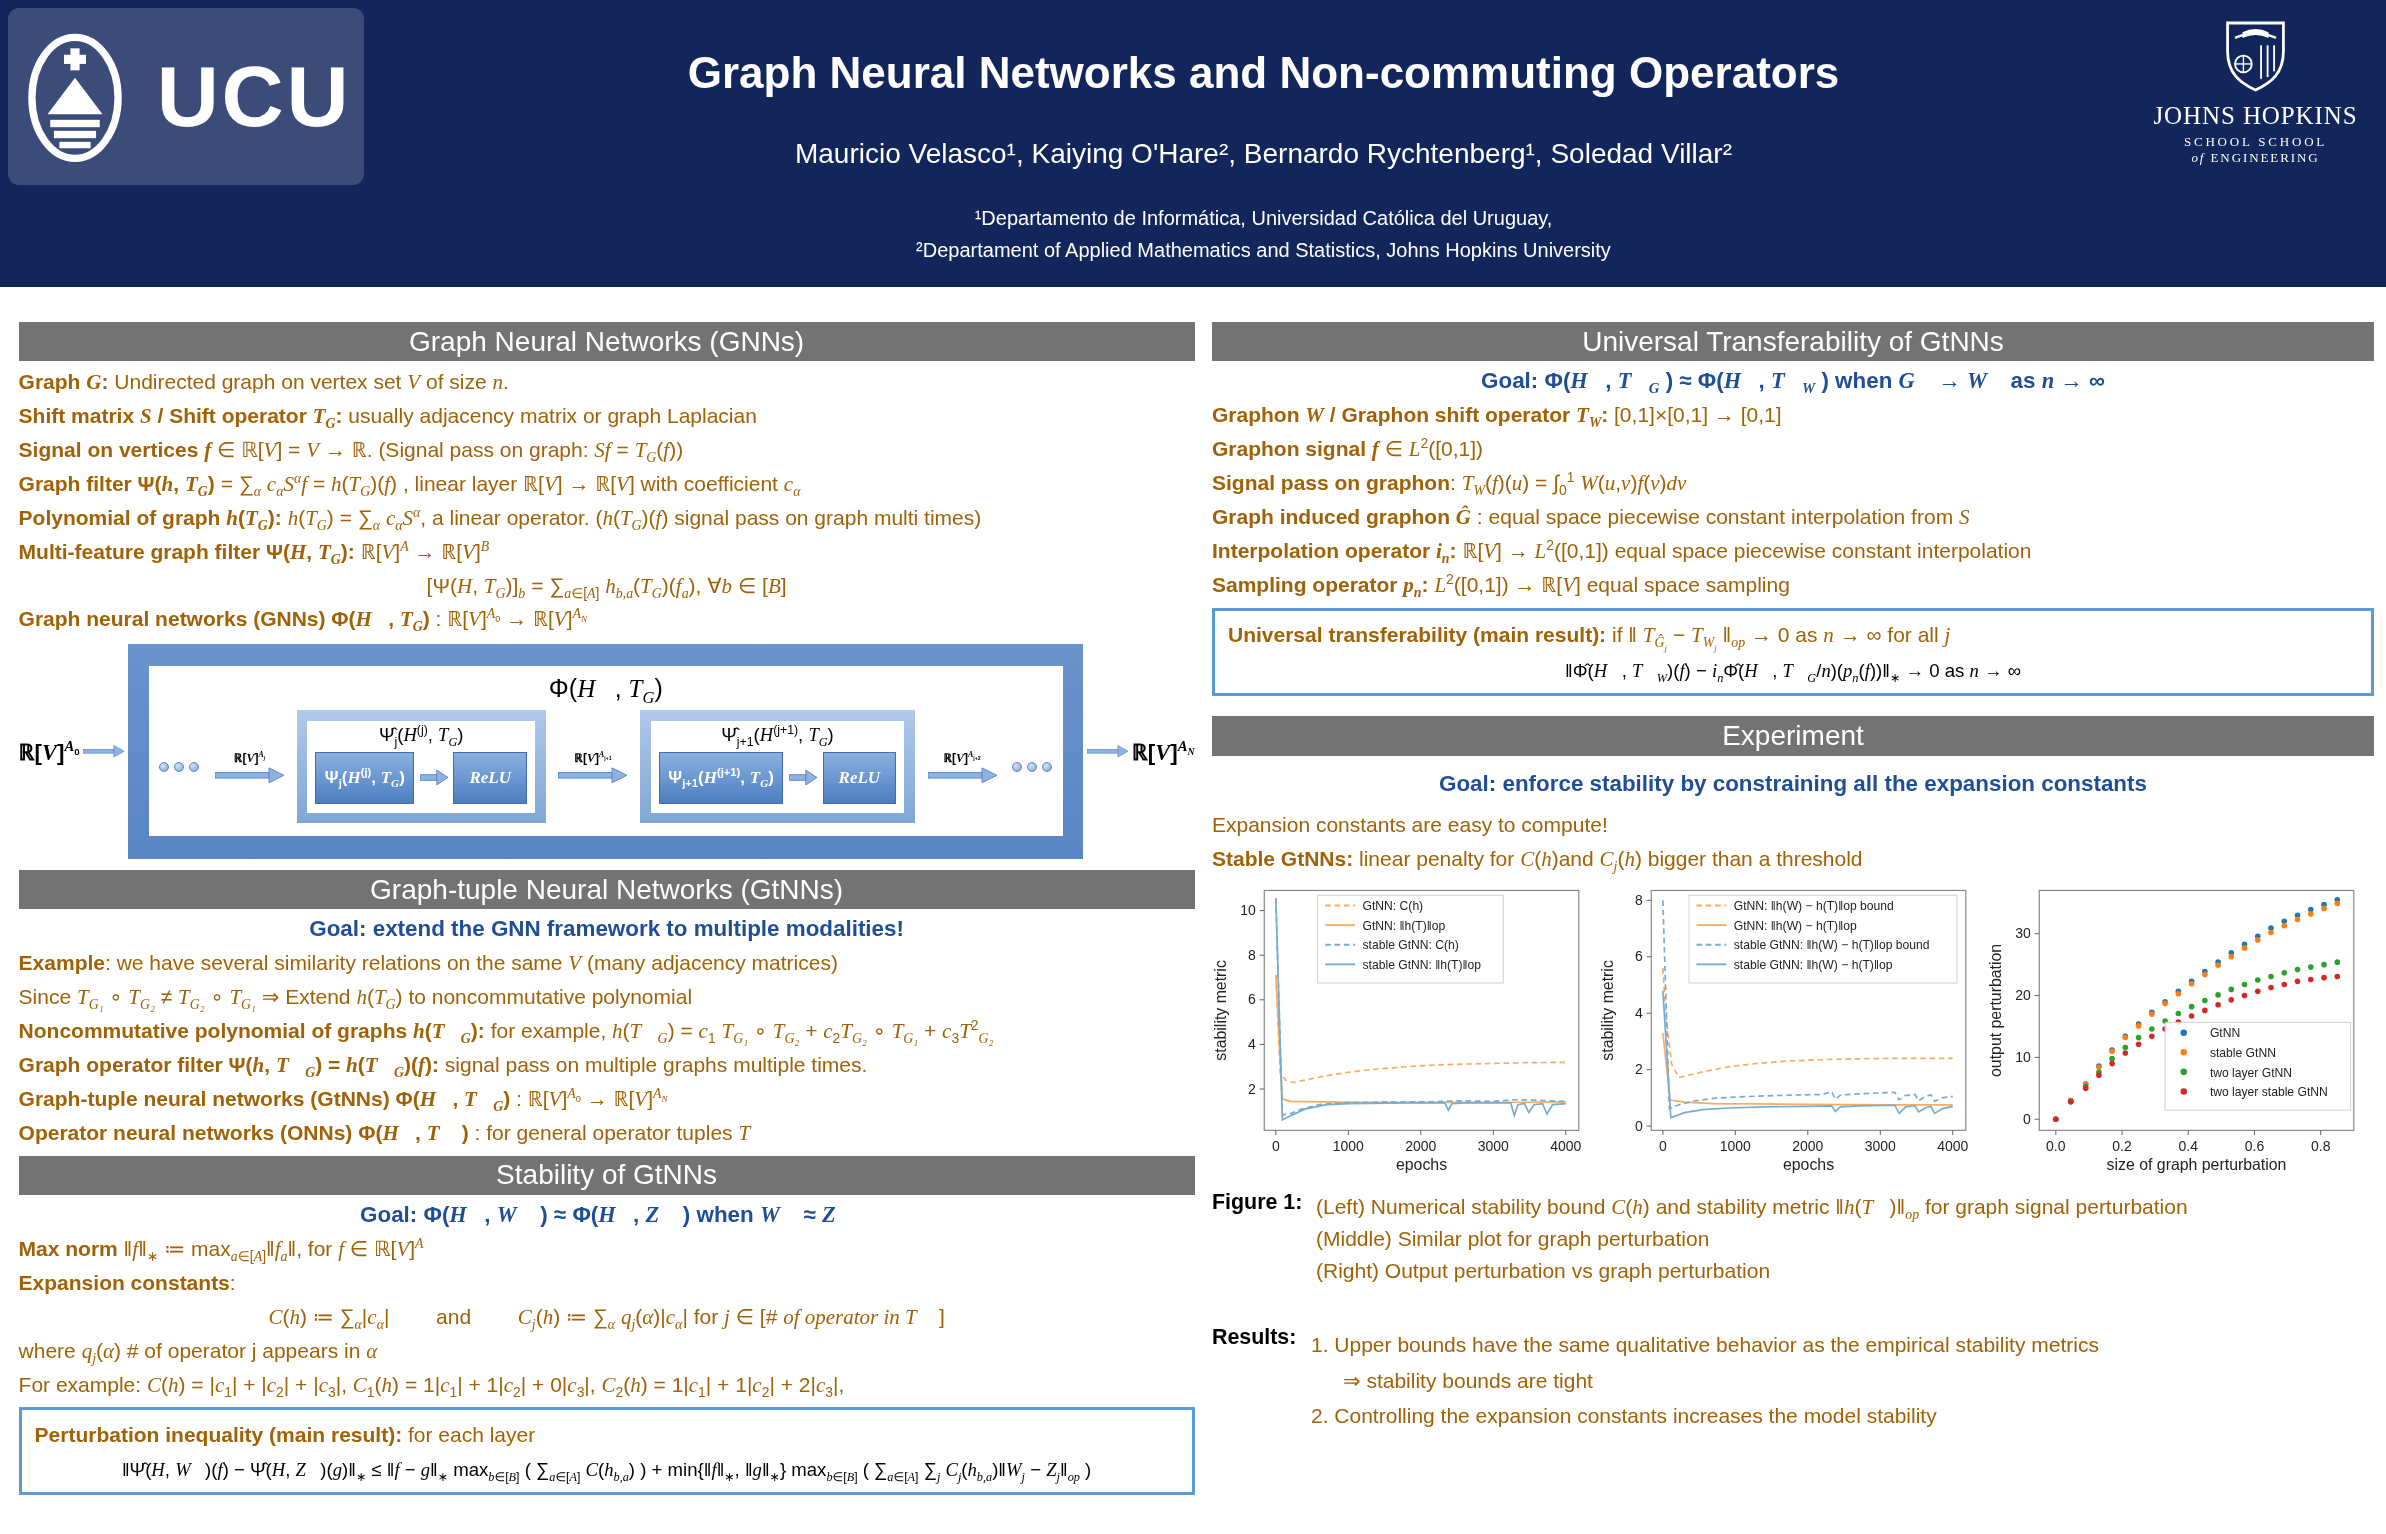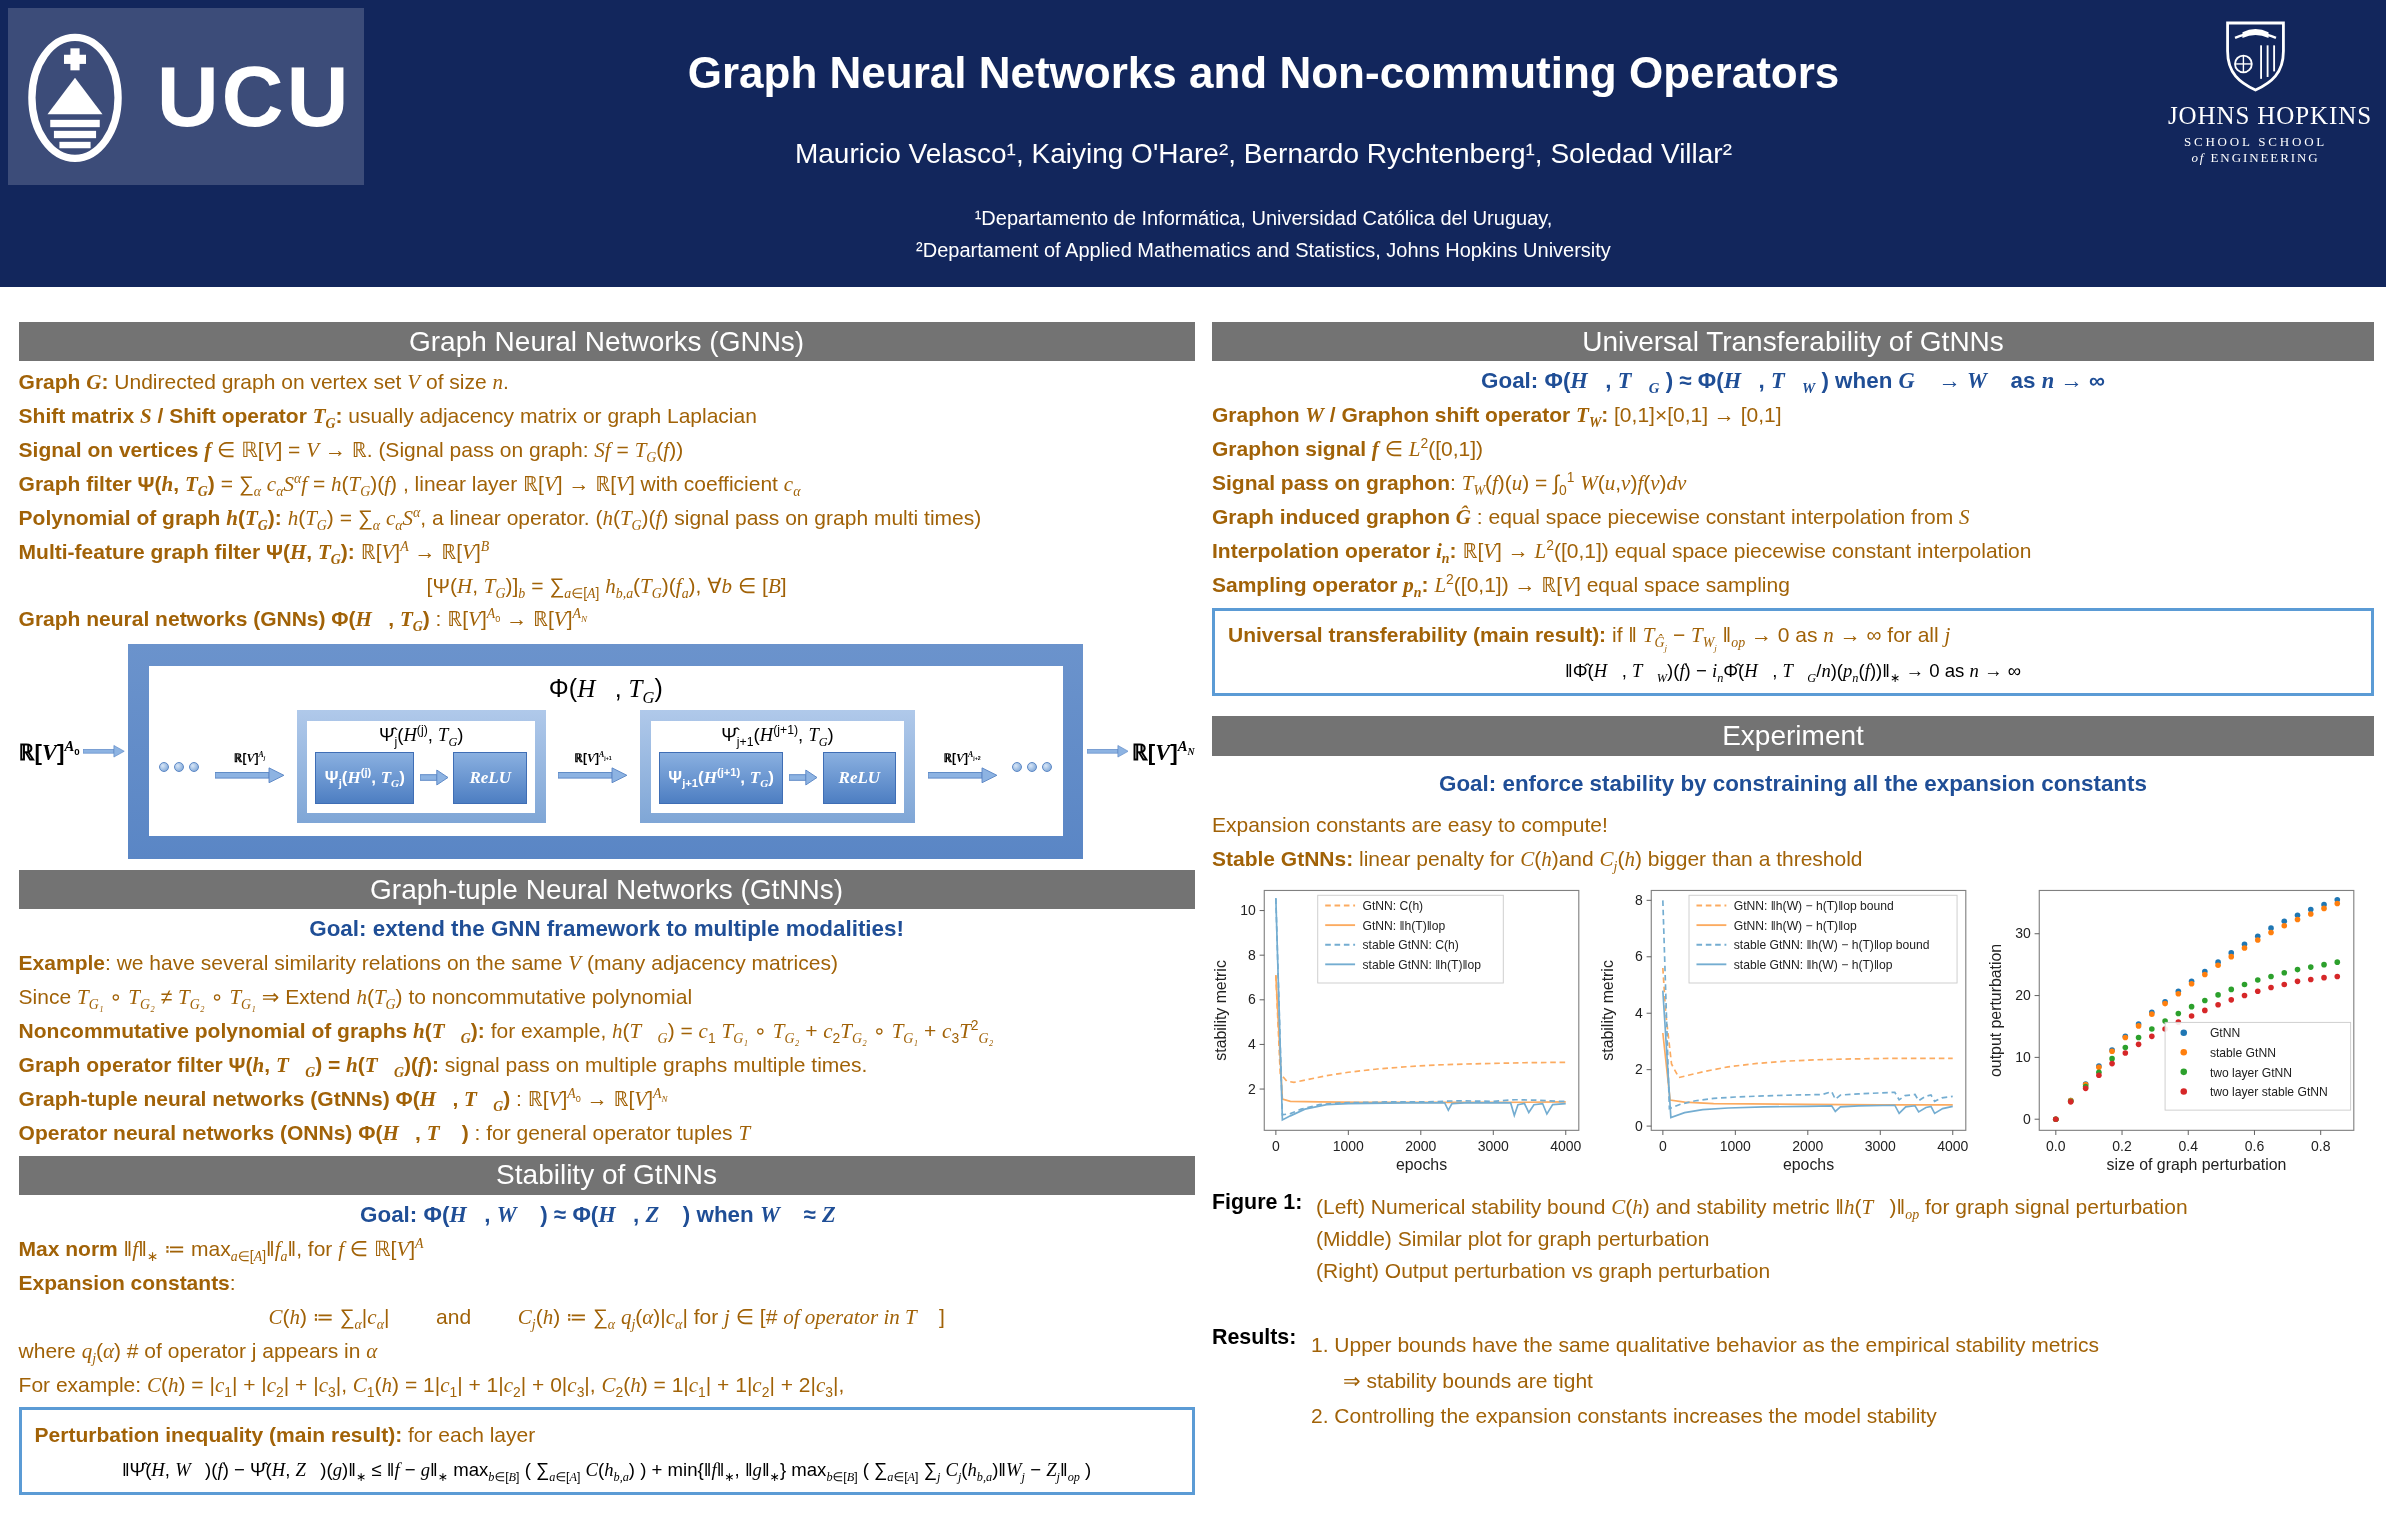--- a/index.html
+++ b/index.html
@@ -3,30 +3,30 @@
 <meta charset="utf-8">
 <style>
   * { margin:0; padding:0; box-sizing:border-box; }
   html,body { background:#ffffff; }
   .poster { position:relative; width:2387px; height:1534px; background:#ffffff;
             font-family:"Liberation Sans", sans-serif; overflow:hidden; }
 
   
   .header { position:absolute; left:0; top:0; width:2387px; height:287px; background:#12265c; }
   .ucu-box { position:absolute; left:7.5px; top:7.5px; width:356px; height:177px; background:#3c4c79;
-             display:flex; align-items:center; justify-content:center; gap:27px; }
+             display:flex; align-items:center; justify-content:center; gap:27px;border-radius:11px; }
   .ucu-text { color:#fff; font-size:86px; font-weight:bold; letter-spacing:2.8px; }
   .title { position:absolute; left:401px; right:261px; top:48px; text-align:center;
            color:#fff; font-size:44px; font-weight:bold; }
   .authors { position:absolute; left:401px; right:261px; top:138px; text-align:center;
              color:#fff; font-size:28px; }
   .affil { position:absolute; left:401px; right:261px; text-align:center; color:#fff; font-size:20px; }
   .affil1 { top:207px; } .affil2 { top:239px; }
   .jhu { position:absolute; right:15px; top:18.6px; width:233px; text-align:center; color:#fff; }
-  .jhu-name { font-family:"Liberation Serif", serif; font-size:25px; letter-spacing:0.9px; margin-top:5.6px;text-align:right; }
+  .jhu-name { font-family:"Liberation Serif", serif; font-size:25px; letter-spacing:0.9px; margin-top:5.6px; }
   .jhu-school { font-family:"Liberation Serif", serif; font-size:13px; letter-spacing:2.8px; margin-top:3.7px; }
   .jhu-of { font-family:"Liberation Serif", serif; font-size:13px; letter-spacing:1.9px; }
   .jhu-of i { font-style:italic; }
 
   
   .col { position:absolute; }
   .col-left  { left:18.6px;   top:322px; width:1176px; }
   .col-right { left:1212px; top:322px; width:1162px; }
   .secbar { background:#737373; color:#fff; text-align:center; font-size:28px; padding:3.7px 0; margin-bottom:5.6px; }
   .goal { color:#1f4e96; font-weight:bold; text-align:center; font-size:22.4px; margin:6.5px 0; }

